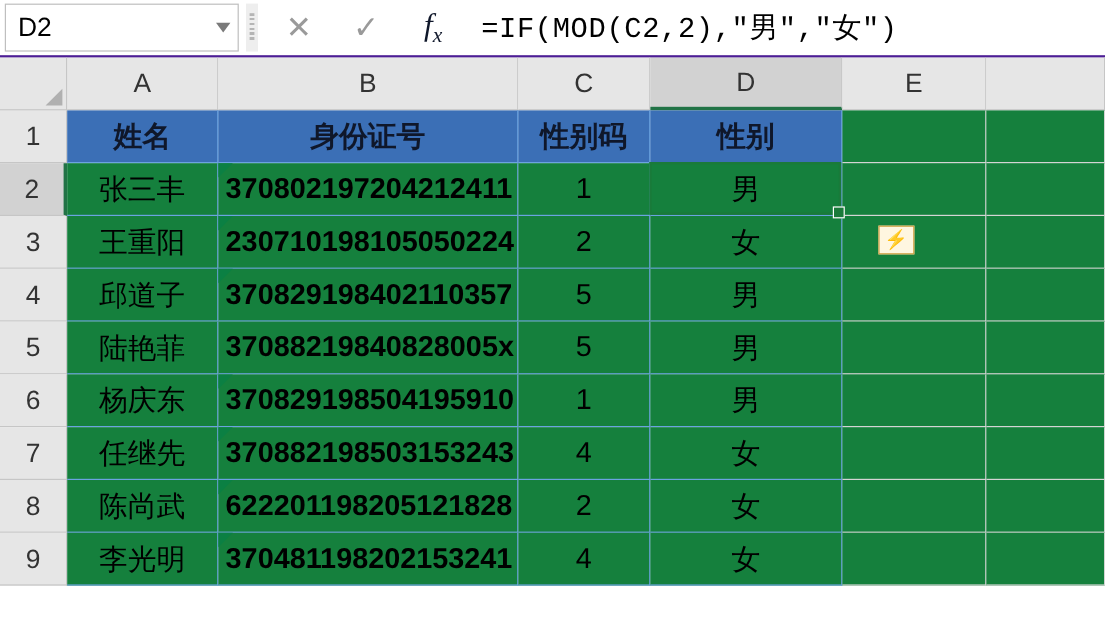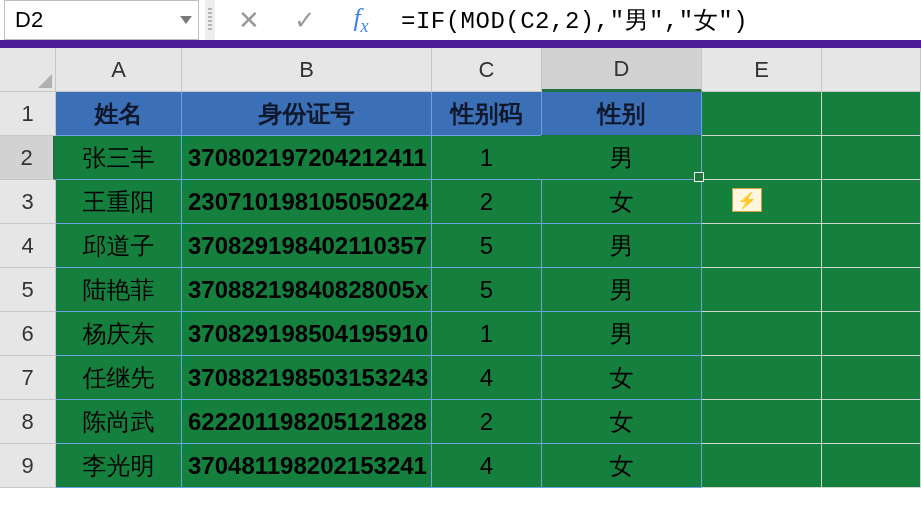--- a/index.html
+++ b/index.html
@@ -11,21 +11,21 @@
     color: #000;
     width: 921px;
     height: 517px;
     overflow: hidden;
     position: relative;
   }
   .formula-bar {
     display: flex;
     align-items: center;
     height: 48px;
-    border-bottom: 8px solid #4c1d95;
+    border-bottom: 2px solid #4c1d95;
     background: #fff;
     position: relative;
     text-align: right;
   }
   .name-box {
     width: 195px;
     height: 40px;
     margin: 2px 0 2px 4px;
     border: 1px solid #bfbfbf;
     display: flex;
@@ -53,21 +53,21 @@
     content: "";
     display: block; width: 4px; height: 24px;
     background: repeating-linear-gradient(to bottom, #b5b5b5 0 2px, transparent 2px 4px);
   }
   .fb-btn {
     width: 56px; height: 40px;
     display: flex; align-items: center; justify-content: center;
     color: #9a9a9a;
     font-size: 26px;
   }
-  .fb-btn.fx { font-style: italic; font-family: "Times New Roman", serif; color: #3b82f6; }
+  .fb-btn.fx { font-style: italic; font-family: "Times New Roman", serif; color: #0f172a; }
   .fb-btn.fx sub { font-size: 18px; }
   .formula-input {
     flex: 1;
     height: 40px;
     display: flex;
     align-items: center;
     padding-left: 12px;
     font-family: "SimSun", "Courier New", monospace;
     font-size: 24px;
     letter-spacing: 0.5px;

